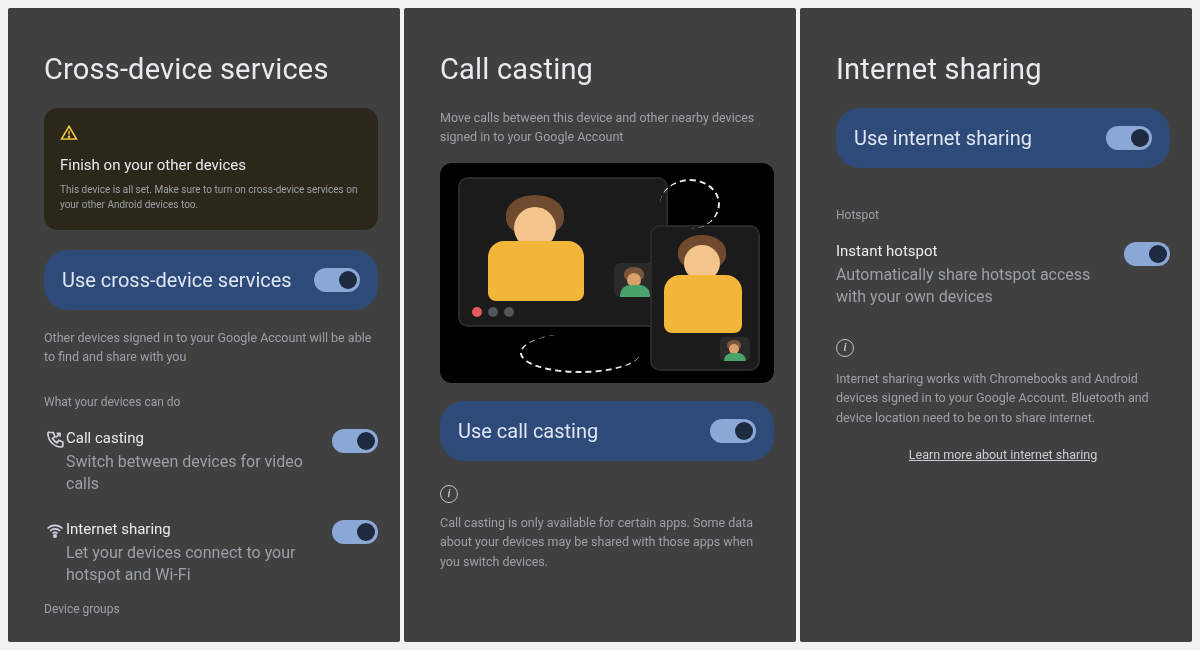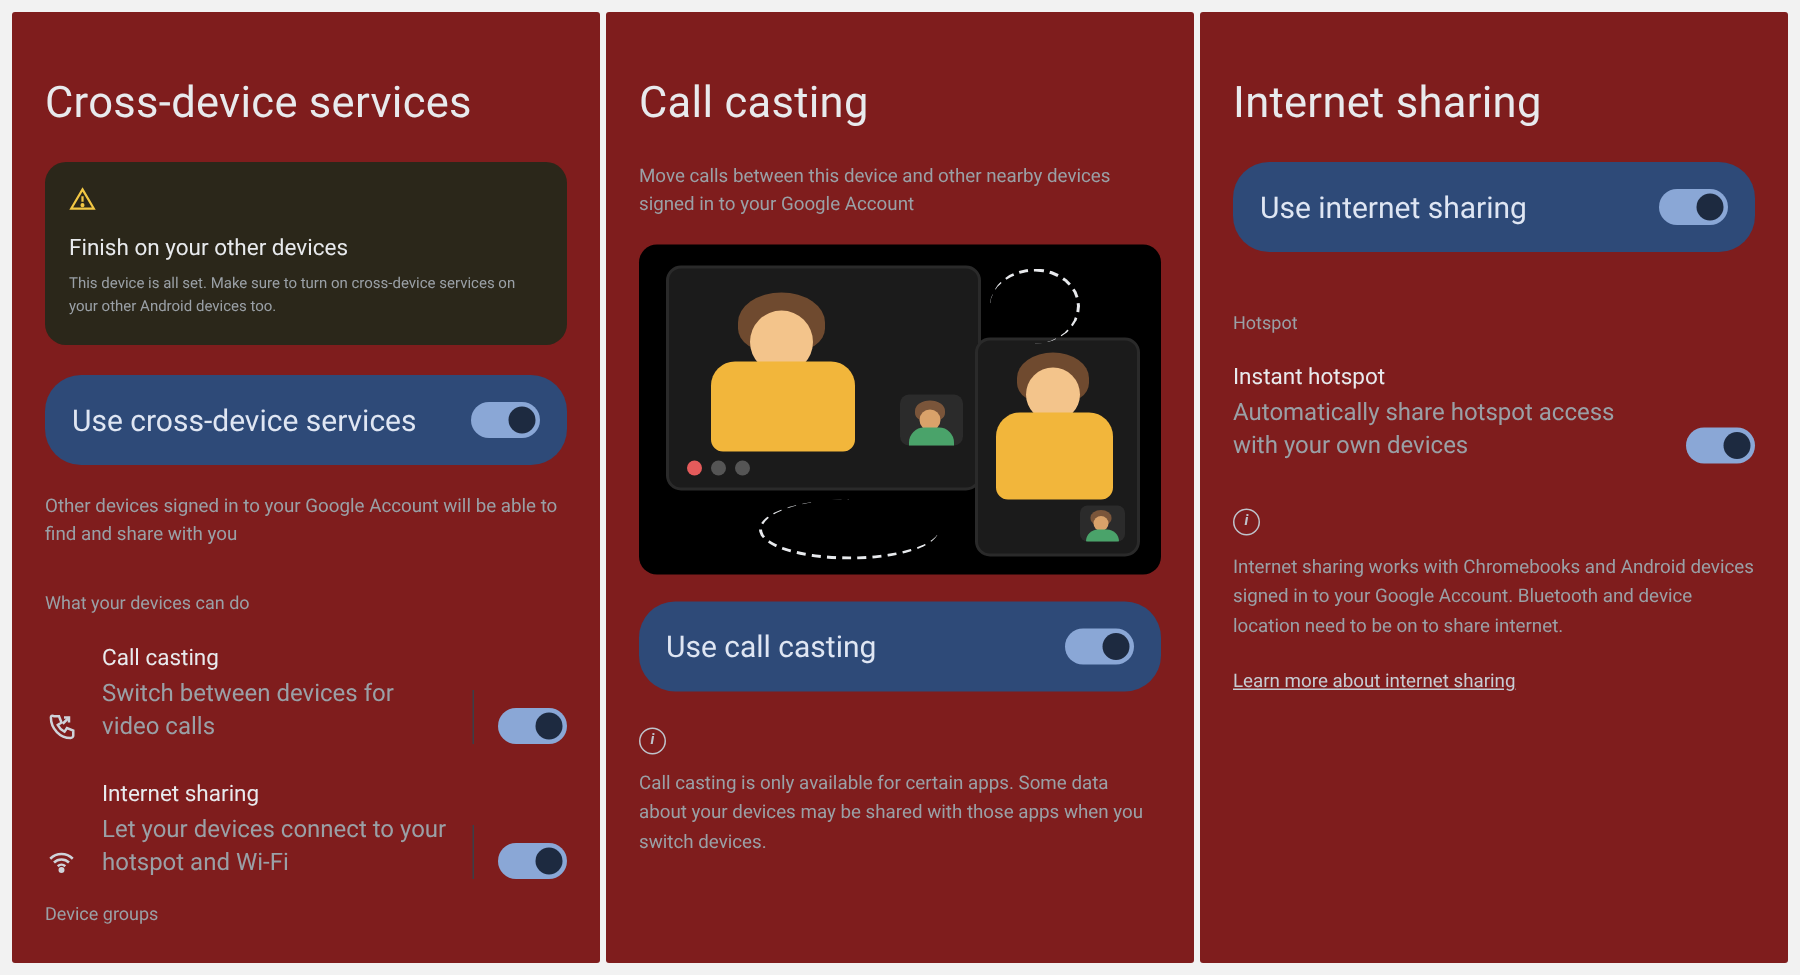--- a/index.html
+++ b/index.html
@@ -6,25 +6,25 @@
   html, body { width: 1200px; height: 650px; overflow: hidden; background: #e9e9e9; font-family: -apple-system, BlinkMacSystemFont, "Segoe UI", Roboto, Arial, sans-serif; }
   .wrap {
     display: flex;
     gap: 4px;
     padding: 8px 8px;
     width: 100%;
     height: 100%;
     background: #f2f2f2;
   }
   .panel {
-    background: #7f1d1d;
+    background: #404040;
     color: #e6e8ea;
     flex: 1 1 0;
     border-radius: 2px;
-    padding: 24px 22px 0 22px;
+    padding: 24px 22px 0 36px;
     display: flex;
     flex-direction: column;
     overflow: hidden;
     position: relative;
   }
   .panel h1 {
     font-weight: 400;
     font-size: 29px;
     letter-spacing: 0.2px;
     color: #e8eaed;
@@ -84,42 +84,42 @@
     border-radius: 50%;
     top: 3px; right: 3px;
   }
   .section-label {
     font-size: 12px;
     color: #9aa0a6;
     margin: 12px 0 8px 0;
   }
   .row {
     display: flex;
-    align-items: flex-end;
-    gap: 16px;
+    align-items: flex-start;
+    gap: 0;
     padding: 12px 0;
   }
   .row .icon {
     width: 22px; height: 22px; flex: 0 0 22px;
     color: #bfc4cc;
     display:flex;align-items:center;justify-content:center;
   }
   .row .txt { flex: 1 1 auto; }
   .row .rtitle { font-size: 15px; color: #e8eaed; margin-bottom: 4px; }
   .row .rsub  { font-size: 16px; color: #9aa0a6; line-height: 1.4; }
   .row .divider-v {
     width: 1px; height: 36px; background: #3a3f47;
   }
   .info-ring {
     width: 18px; height: 18px; border: 1.5px solid #bfc4cc; border-radius: 50%;
     display:flex;align-items:center;justify-content:center;
     font-size: 10px; font-weight: 700; color:#bfc4cc; font-style: italic;
   }
   .link {
-    font-size: 12.5px; color: #c7ccd3; text-decoration: underline; margin-top: 4px; display: inline-block;
+    font-size: 12.5px; color: #c7ccd3; text-decoration: underline; margin-top: 4px; display: inline-block; text-align: center;
   }
   .hero {
     background: #000;
     border-radius: 12px;
     width: 100%;
     height: 220px;
     margin-bottom: 18px;
     position: relative;
     overflow: hidden;
   }

